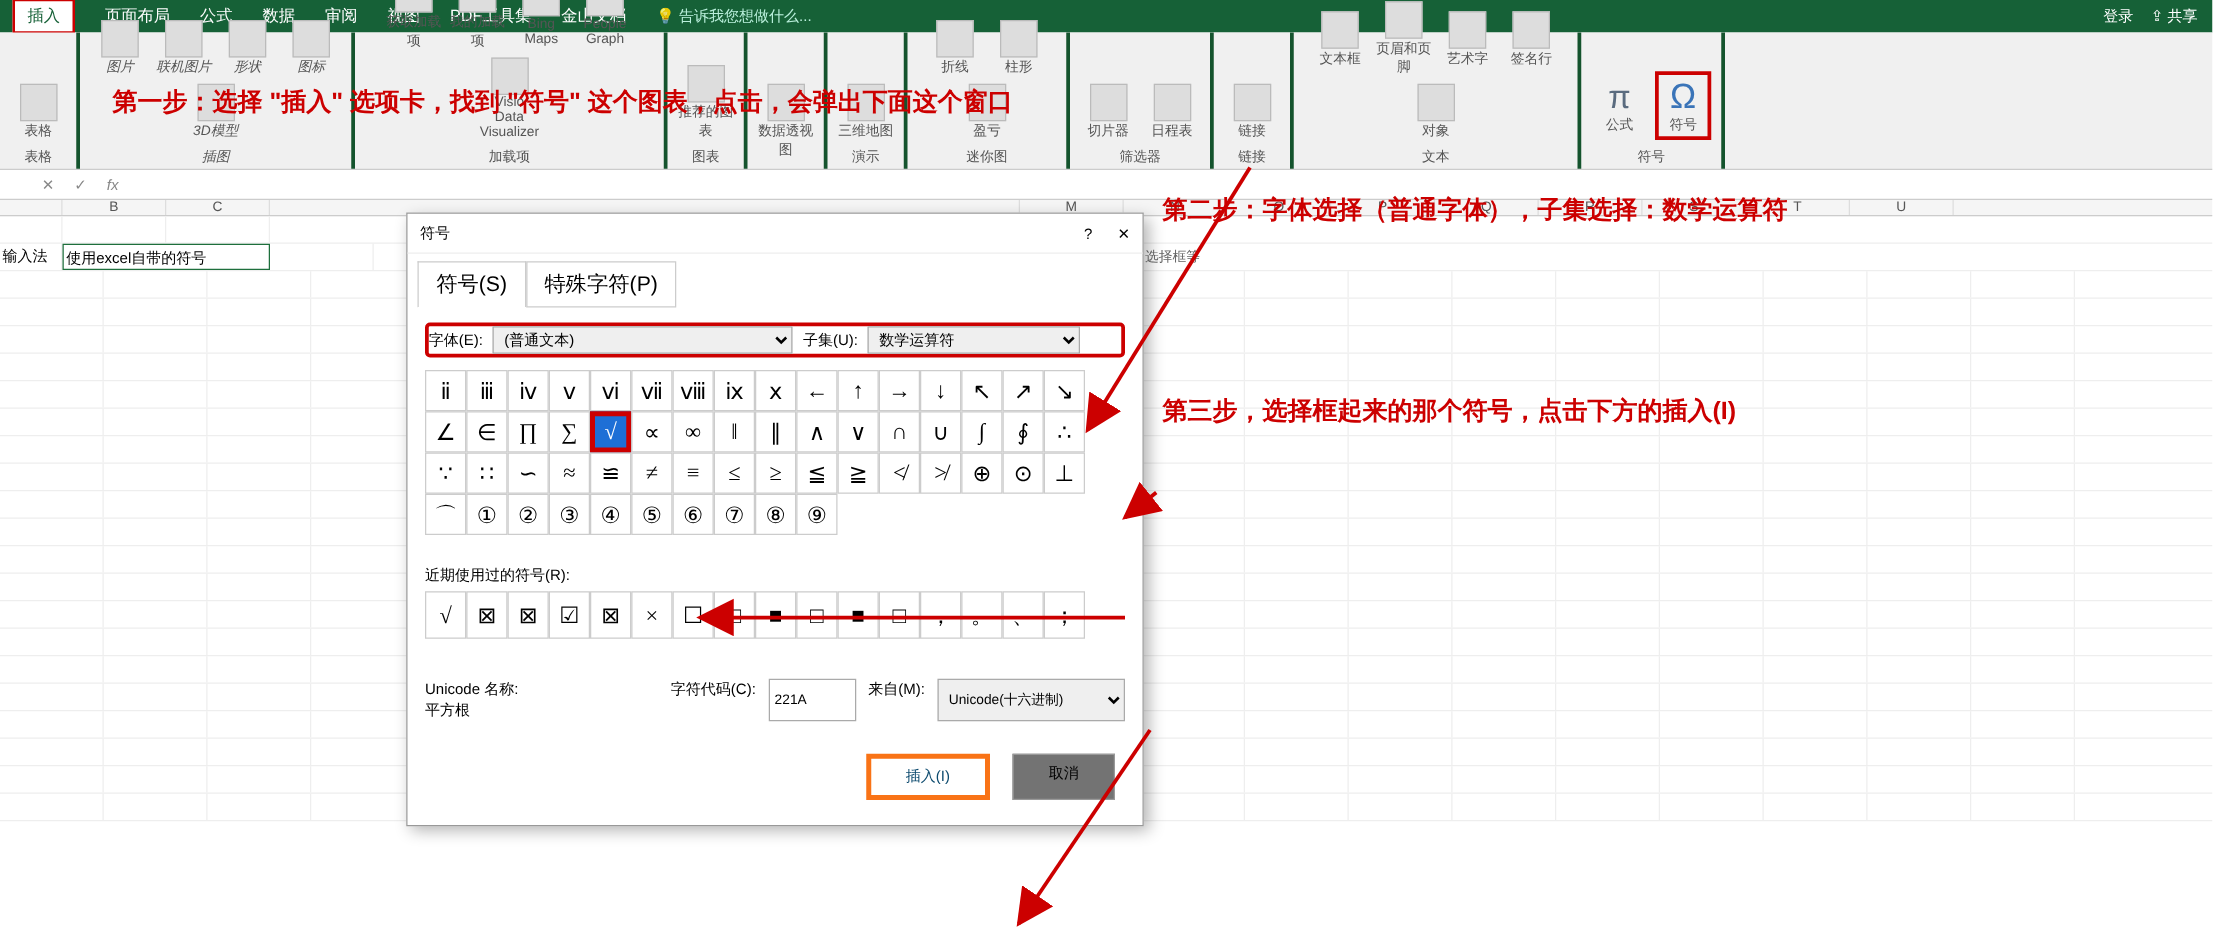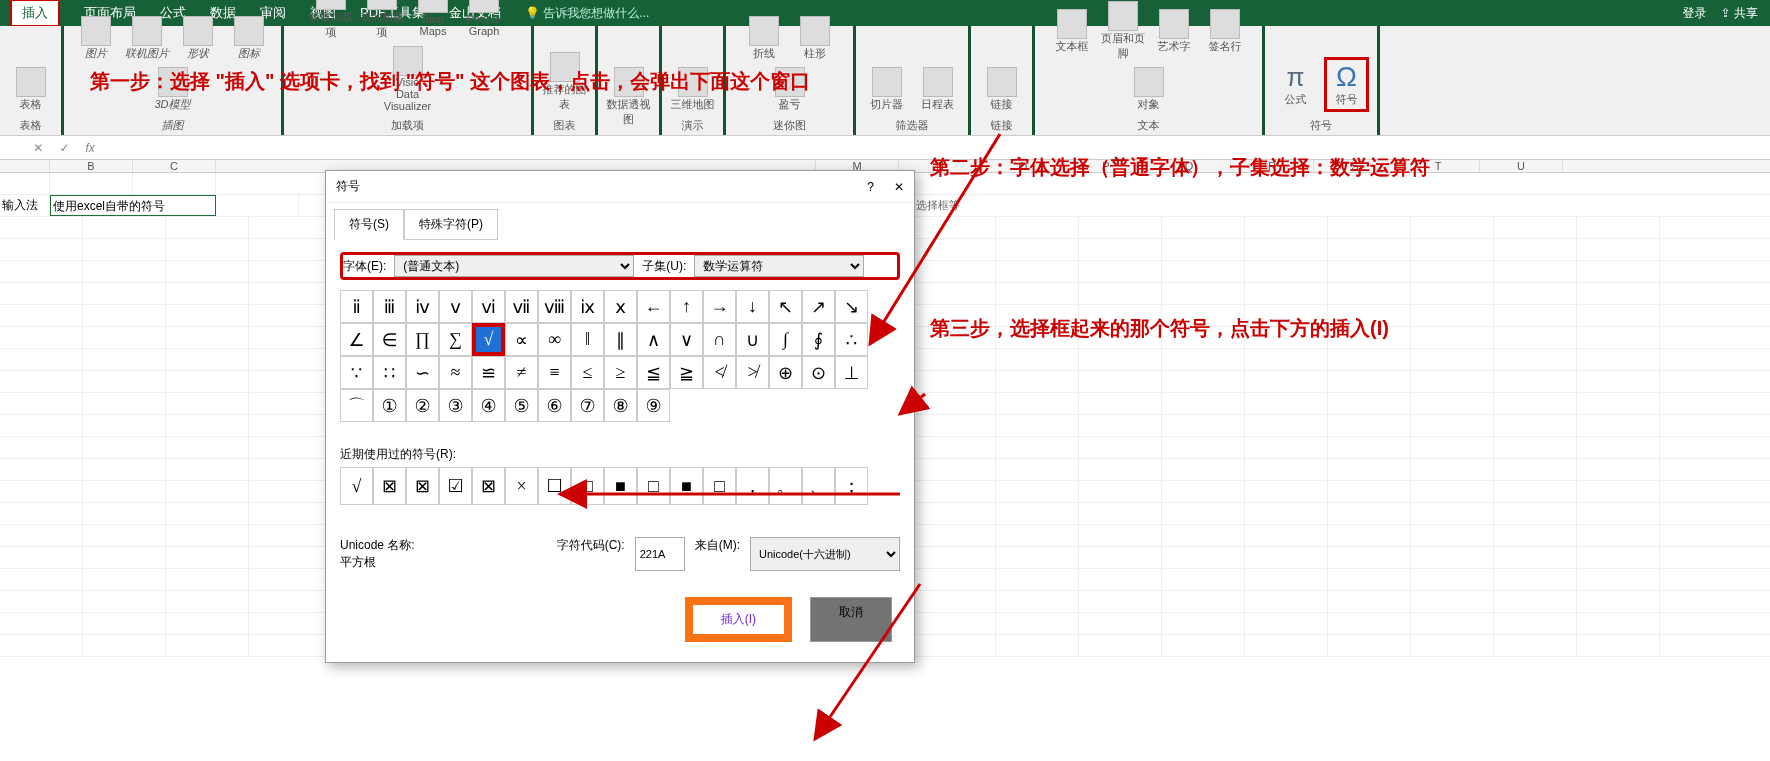--- a/index.html
+++ b/index.html
@@ -22,36 +22,36 @@
     .fxbar span{margin:0 8px;}
     .cells-area{position:relative;height:600px;}
     .colhead{display:flex;border-bottom:1px solid #ccc;background:#f5f5f5;}
     .colhead div{width:83px;border-right:1px solid #ddd;text-align:center;color:#555;font-size:11px;}
     .rows div.r{display:flex;height:22px;border-bottom:1px solid #eee;}
     .rows div.r div{width:83px;border-right:1px solid #eee;}
     .cellval{padding:2px;font-size:12px;}
     .dlg{position:absolute;left:325px;top:170px;width:590px;background:#fff;border:1px solid #999;box-shadow:4px 4px 12px rgba(0,0,0,.3);}
     .dlg .ttl{height:32px;padding:6px 10px;display:flex;align-items:center;border-bottom:1px solid #eee;}
     .dlg .tabs{display:flex;padding:6px 8px 0;}
-    .dlg .tabs div{padding:6px 14px;border:1px solid #ccc;font-size:12px;}
+    .dlg .tabs div{padding:6px 14px;border:1px solid #ccc;font-size:17px;}
     .dlg .tabs div.a{border-bottom:1px solid #fff;}
     .dlg .body{padding:12px 14px;}
     .row-sel{display:flex;align-items:center;gap:8px;margin-bottom:10px;border:3px solid #c00;padding:0;border-radius:4px;}
     .row-sel select,.row-sel input{border:1px solid #aaa;padding:2px 4px;font-size:12px;}
     .grid{display:grid;grid-template-columns:repeat(16,33px);}
     .grid .c{height:33px;border:1px solid #ccc;display:flex;align-items:center;justify-content:center;font-size:18px;font-family:serif;}
     .grid .c.sel{background:#1e6fd6;color:#fff;border:4px solid #c00;}
     .recent{margin-top:24px;}
     .rgrid{display:grid;grid-template-columns:repeat(16,33px);margin-top:4px;}
     .rgrid .c{height:38px;border:1px solid #ccc;display:flex;align-items:center;justify-content:center;font-size:18px;font-family:serif;}
     .info{display:flex;gap:10px;margin-top:32px;font-size:12px;}
     .info input,.info select{border:1px solid #aaa;padding:2px 4px;font-size:11px;}
     .btns{display:flex;justify-content:flex-end;gap:18px;margin-top:18px;padding:8px;}
     .btns .b{padding:6px 28px;border:1px solid #999;background:#737373;}
-    .btns .b.primary{border:8px solid #f97316;color:#6d28d9;background:#fff;}
+    .btns .b.primary{border:4px solid #f97316;color:#0c4a6e;background:#fff;}
     .arrow{position:absolute;pointer-events:none;z-index:40;}
   </style>
 </head>
 <body>
 
 <div class="ribbon-tabs">
   <span class="tab active">插入</span>
   <span class="tab">页面布局</span>
   <span class="tab">公式</span>
   <span class="tab">数据</span>
@@ -826,21 +826,21 @@
           <div class="c">；</div>
         </div>
     </div>
     <div class="info">
       <div>
         <div>Unicode 名称:</div>
         <div>平方根</div>
       </div>
       <div style="margin-left:auto;"></div>
       <span>字符代码(C):</span>
-      <input style="width: 50px;" value="221A">
+      <input style="width: 70px;" value="221A">
       <span>来自(M):</span>
       <select style="width:150px;"><option>Unicode(十六进制)</option></select>
     </div>
     <div class="btns">
       <div class="b primary">插入(I)</div>
       <div class="b">取消</div>
     </div>
   </div>
 </div>
 

